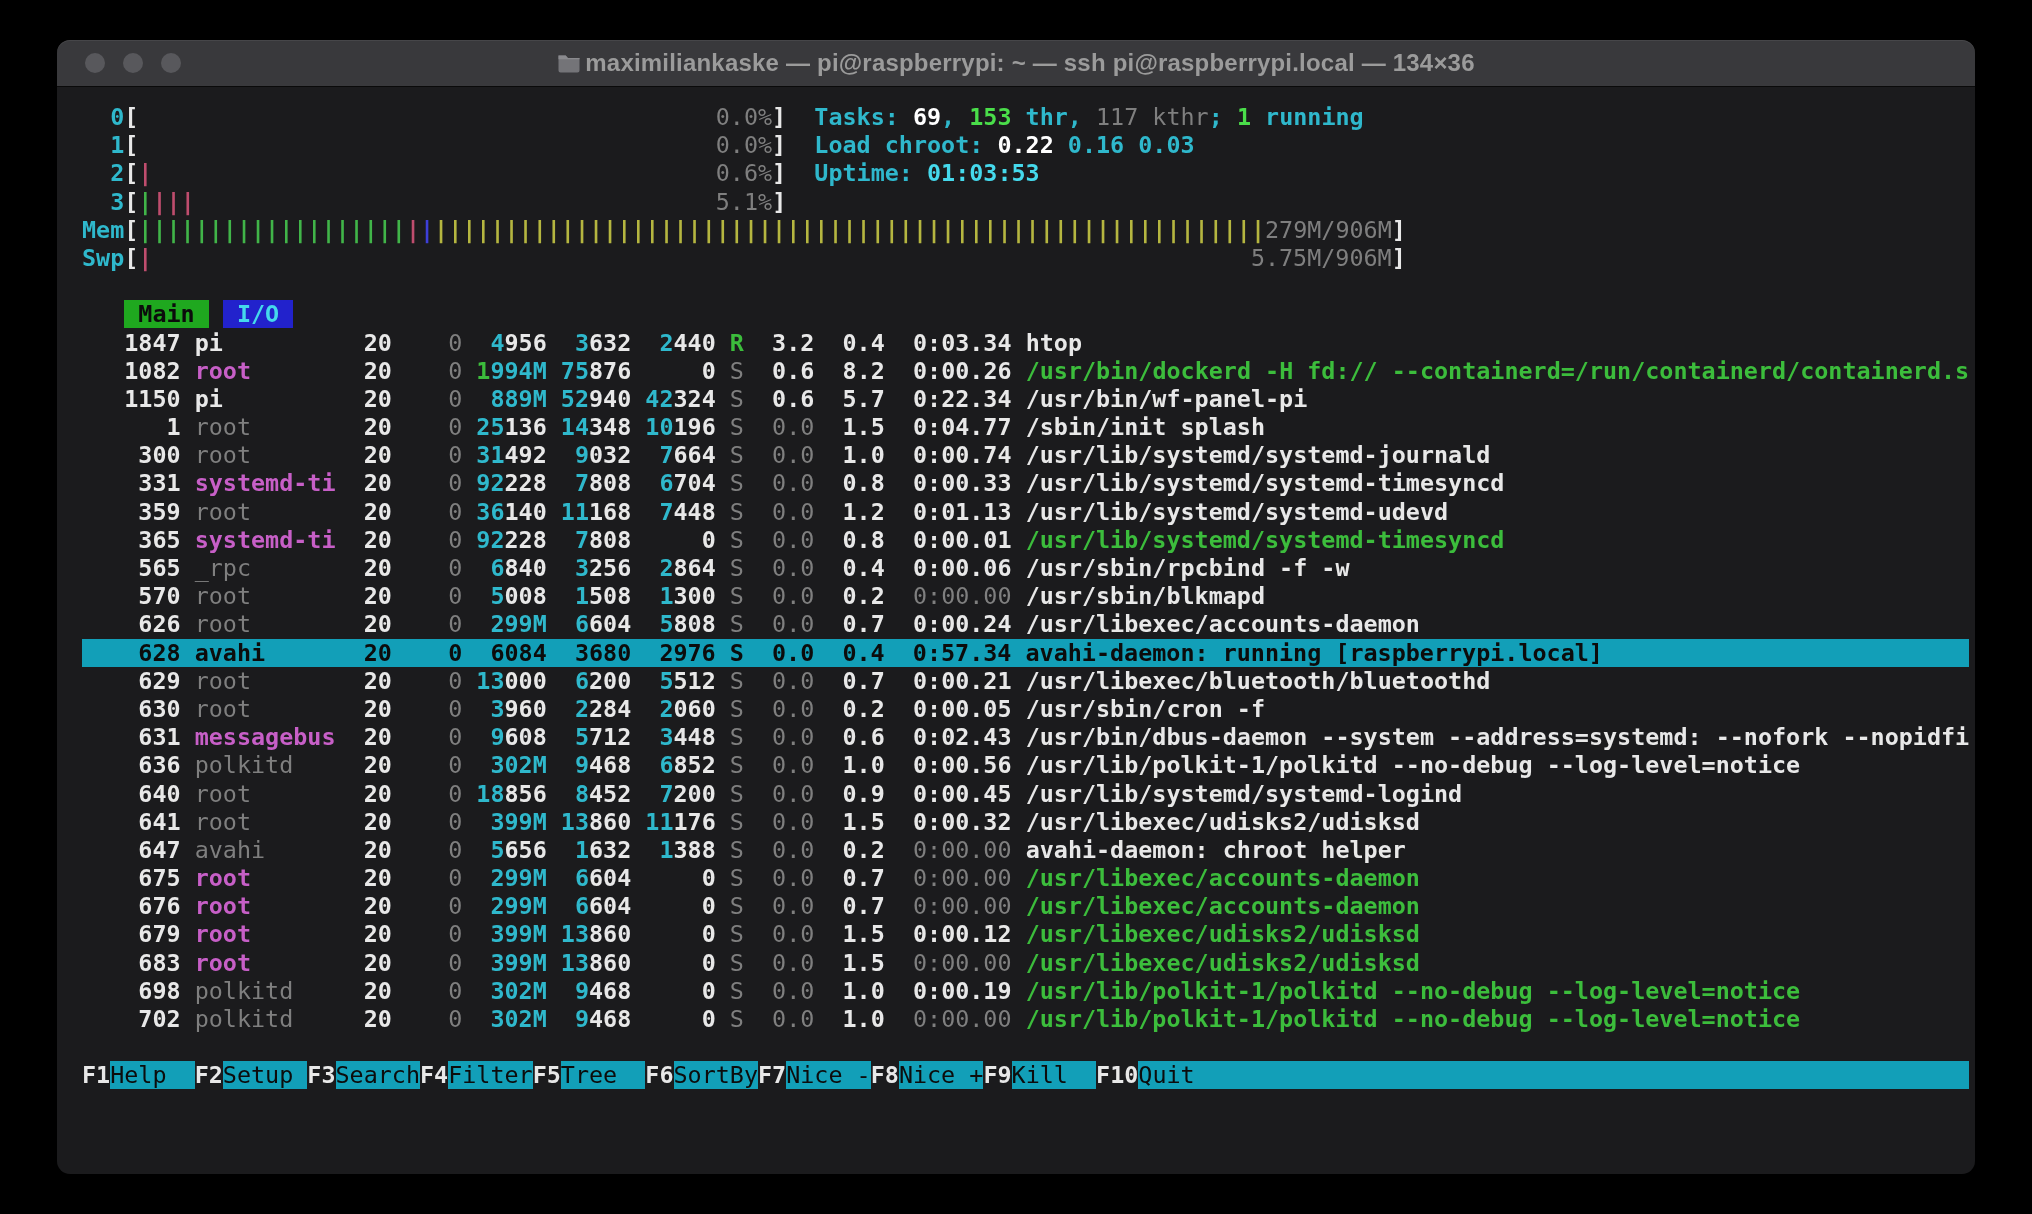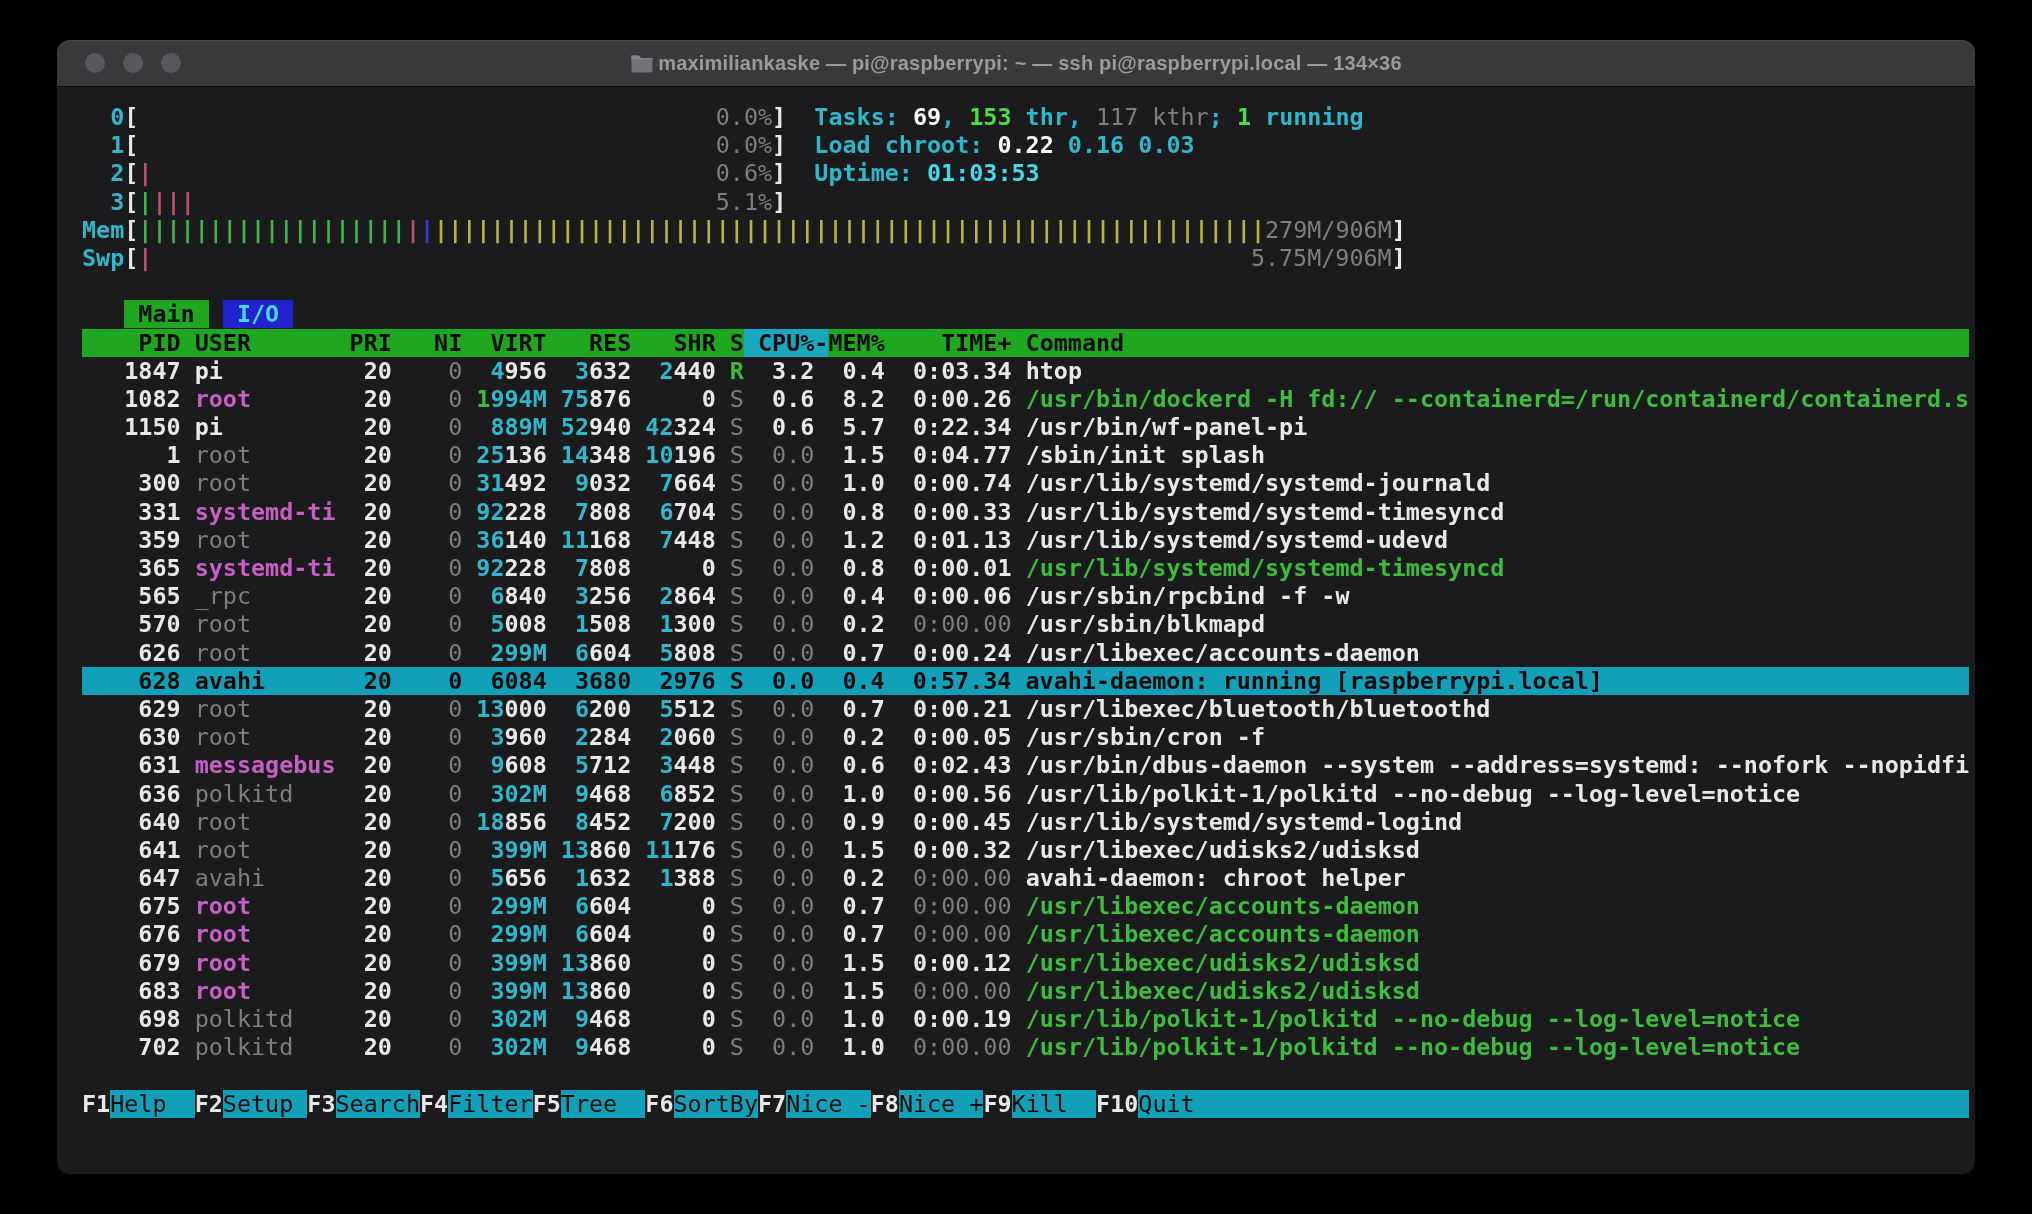--- a/index.html
+++ b/index.html
@@ -13,21 +13,21 @@
     box-shadow:0 30px 80px rgba(0,0,0,.85);
   }
   .titlebar{
     height:46px;background:var(--titlebar-bg);border-radius:13px 13px 0 0;
     display:flex;align-items:center;justify-content:center;position:relative;
     border-bottom:1px solid #0a0a0a;
     box-shadow:inset 0 1px 0 rgba(255,255,255,.07);
   }
   .lights{position:absolute;left:28px;top:13px;display:flex;gap:18px;}
   .light{width:20px;height:20px;border-radius:50%;background:var(--light);border:none;padding:0;}
-  .title{color:var(--title-text);font-size:20px;font-weight:700;display:flex;align-items:center;gap:4px;letter-spacing:.2px;}
+  .title{color:var(--title-text);font-size:24px;font-weight:700;display:flex;align-items:center;gap:4px;letter-spacing:.2px;}
   .term{
     position:absolute;left:0;top:47px;right:0;bottom:0;
     padding:16px 12px 0 25px;
     font-family:"DejaVu Sans Mono","Liberation Mono",monospace;
     font-size:23.4px;line-height:28.2px;font-weight:700;
     color:var(--white);overflow:hidden;border-radius:0 0 13px 13px;
   }
   .ln{white-space:pre;height:28.2px;width:134ch;}
   
   .w  {color:var(--white);}
@@ -76,21 +76,20 @@
   </div>
   <div class="term" id="term">
       <div class="ln"><span class="cy">  0</span><span class="w">[</span><span>                                         </span><span class="g">0.0%</span><span class="w">]</span><span>  </span><span><span class="cy">Tasks: </span><span class="bw">69</span><span class="cy">, </span><span class="bgr">153</span><span class="cy"> thr</span><span class="cy">, </span><span class="g">117 kthr</span><span class="cy">; </span><span class="bgr">1</span><span class="cy"> running</span></span></div>
       <div class="ln"><span class="cy">  1</span><span class="w">[</span><span>                                         </span><span class="g">0.0%</span><span class="w">]</span><span>  </span><span><span class="cy">Load chroot: </span><span class="bw">0.22 </span><span class="cy">0.16 </span><span class="cy">0.03</span></span></div>
       <div class="ln"><span class="cy">  2</span><span class="w">[</span><span class="bar-red">|</span><span>                                        </span><span class="g">0.6%</span><span class="w">]</span><span>  </span><span><span class="cy">Uptime: </span><span class="bcy">01:03:53</span></span></div>
       <div class="ln"><span class="cy">  3</span><span class="w">[</span><span class="bar-green">|</span><span class="bar-red">|</span><span class="bar-red">|</span><span class="bar-red">|</span><span>                                     </span><span class="g">5.1%</span><span class="w">]</span></div>
       <div class="ln"><span class="cy">Mem</span><span class="w">[</span><span class="bar-green">|||||||||||||||||||</span><span class="bar-red">|</span><span class="bar-blue">|</span><span class="bar-yellow">|||||||||||||||||||||||||||||||||||||||||||||||||||||||||||</span><span></span><span class="g">279M/906M</span><span class="w">]</span></div>
       <div class="ln"><span class="cy">Swp</span><span class="w">[</span><span class="bar-red">|</span><span>                                                                              </span><span class="g">5.75M/906M</span><span class="w">]</span></div>
       <div class="ln"></div>
       <div class="ln"><span>   </span><span class="tab-main"> Main </span><span> </span><span class="tab-io"> I/O </span></div>
-      <div class="ln hdr"><span>    PID </span><span>USER      </span><span> PRI</span><span>   NI</span><span>  VIRT</span><span>   RES</span><span>   SHR</span><span> S</span><span class="sort"> CPU%-</span><span>MEM%</span><span>    TIME+</span><span> Command</span><span>                                                            </span></div>
       <div class="ln"><span class="w">   1847 </span><span class="w">pi        </span><span class="w">  20</span><span class="g">    0</span><span class="cy">  4</span><span class="w">956</span><span class="cy">  3</span><span class="w">632</span><span class="cy">  2</span><span class="w">440</span><span class="gr"> R</span><span class="w">  3.2</span><span> </span><span class="w"> 0.4</span><span class="w">  0:03.34</span><span class="w"> htop</span></div>
       <div class="ln"><span class="w">   1082 </span><span class="mg">root      </span><span class="w">  20</span><span class="g">    0</span><span class="gr"> 1</span><span class="cy">994M</span><span class="cy"> 75</span><span class="w">876</span><span class="w">     0</span><span class="g"> S</span><span class="w">  0.6</span><span> </span><span class="w"> 8.2</span><span class="w">  0:00.26</span><span class="gr"> /usr/bin/dockerd -H fd:// --containerd=/run/containerd/containerd.s</span></div>
       <div class="ln"><span class="w">   1150 </span><span class="w">pi        </span><span class="w">  20</span><span class="g">    0</span><span class="cy">  889M</span><span class="cy"> 52</span><span class="w">940</span><span class="cy"> 42</span><span class="w">324</span><span class="g"> S</span><span class="w">  0.6</span><span> </span><span class="w"> 5.7</span><span class="w">  0:22.34</span><span class="w"> /usr/bin/wf-panel-pi</span></div>
       <div class="ln"><span class="w">      1 </span><span class="g">root      </span><span class="w">  20</span><span class="g">    0</span><span class="cy"> 25</span><span class="w">136</span><span class="cy"> 14</span><span class="w">348</span><span class="cy"> 10</span><span class="w">196</span><span class="g"> S</span><span class="g">  0.0</span><span> </span><span class="w"> 1.5</span><span class="w">  0:04.77</span><span class="w"> /sbin/init splash</span></div>
       <div class="ln"><span class="w">    300 </span><span class="g">root      </span><span class="w">  20</span><span class="g">    0</span><span class="cy"> 31</span><span class="w">492</span><span class="cy">  9</span><span class="w">032</span><span class="cy">  7</span><span class="w">664</span><span class="g"> S</span><span class="g">  0.0</span><span> </span><span class="w"> 1.0</span><span class="w">  0:00.74</span><span class="w"> /usr/lib/systemd/systemd-journald</span></div>
       <div class="ln"><span class="w">    331 </span><span class="mg">systemd-ti</span><span class="w">  20</span><span class="g">    0</span><span class="cy"> 92</span><span class="w">228</span><span class="cy">  7</span><span class="w">808</span><span class="cy">  6</span><span class="w">704</span><span class="g"> S</span><span class="g">  0.0</span><span> </span><span class="w"> 0.8</span><span class="w">  0:00.33</span><span class="w"> /usr/lib/systemd/systemd-timesyncd</span></div>
       <div class="ln"><span class="w">    359 </span><span class="g">root      </span><span class="w">  20</span><span class="g">    0</span><span class="cy"> 36</span><span class="w">140</span><span class="cy"> 11</span><span class="w">168</span><span class="cy">  7</span><span class="w">448</span><span class="g"> S</span><span class="g">  0.0</span><span> </span><span class="w"> 1.2</span><span class="w">  0:01.13</span><span class="w"> /usr/lib/systemd/systemd-udevd</span></div>
       <div class="ln"><span class="w">    365 </span><span class="mg">systemd-ti</span><span class="w">  20</span><span class="g">    0</span><span class="cy"> 92</span><span class="w">228</span><span class="cy">  7</span><span class="w">808</span><span class="w">     0</span><span class="g"> S</span><span class="g">  0.0</span><span> </span><span class="w"> 0.8</span><span class="w">  0:00.01</span><span class="gr"> /usr/lib/systemd/systemd-timesyncd</span></div>
       <div class="ln"><span class="w">    565 </span><span class="g">_rpc      </span><span class="w">  20</span><span class="g">    0</span><span class="cy">  6</span><span class="w">840</span><span class="cy">  3</span><span class="w">256</span><span class="cy">  2</span><span class="w">864</span><span class="g"> S</span><span class="g">  0.0</span><span> </span><span class="w"> 0.4</span><span class="w">  0:00.06</span><span class="w"> /usr/sbin/rpcbind -f -w</span></div>
       <div class="ln"><span class="w">    570 </span><span class="g">root      </span><span class="w">  20</span><span class="g">    0</span><span class="cy">  5</span><span class="w">008</span><span class="cy">  1</span><span class="w">508</span><span class="cy">  1</span><span class="w">300</span><span class="g"> S</span><span class="g">  0.0</span><span> </span><span class="w"> 0.2</span><span class="g">  0:00.00</span><span class="w"> /usr/sbin/blkmapd</span></div>

